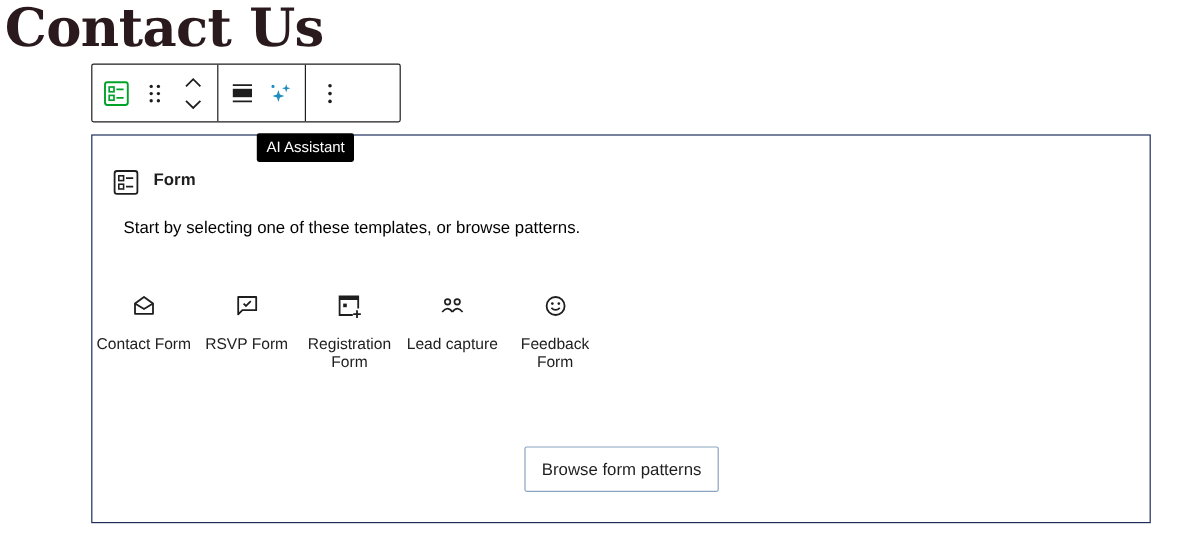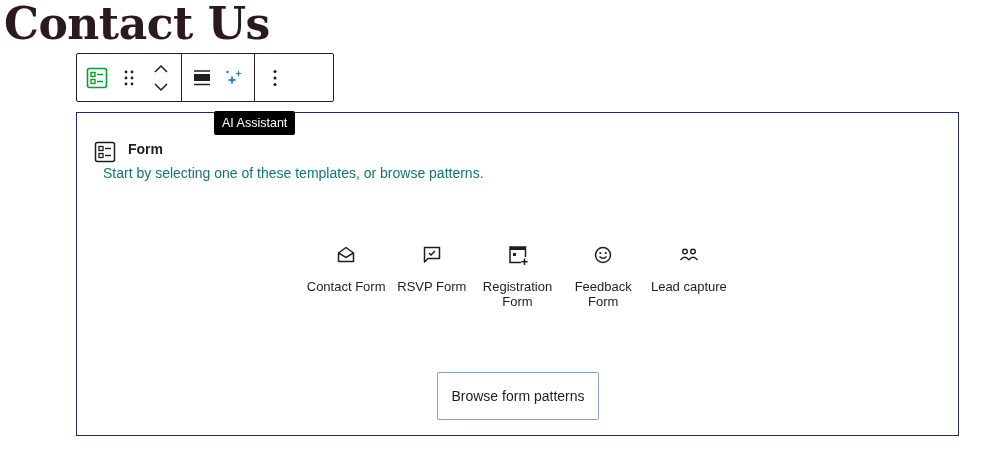--- a/index.html
+++ b/index.html
@@ -6,26 +6,26 @@
   body { width:1000px; height:457px; position:relative; overflow:hidden; font-family:"Liberation Sans", sans-serif; color:#1e1e1e; }
   .page-title { position:absolute; left:4px; top:-2px; margin:0; font-family:"DejaVu Serif", "Liberation Serif", serif; font-weight:bold; font-size:44px; color:#2a1a1e; letter-spacing:-0.5px; line-height:52px; }
   .toolbar { position:absolute; left:76px; top:53px; height:49px; width:258px; border:1px solid #1e1e1e; border-radius:2px; background:#fff; display:flex; box-sizing:border-box; }
   .tb-group { display:flex; align-items:center; border-right:1px solid #1e1e1e; padding:0 4px; }
   .tb-group:last-child { border-right:none; }
   .tb-btn { width:32px; height:47px; display:flex; align-items:center; justify-content:center; cursor:pointer; }
   .tooltip { position:absolute; left:214px; top:111px; background:#000; color:#fff; font-size:12.5px; padding:4px 8px; border-radius:2px; line-height:16px; z-index:5; }
   .block { position:absolute; left:76px; top:112px; width:883px; height:324px; border:1.5px solid #1e2e5c; box-sizing:border-box; background:#fff; }
   .block-header { position:absolute; left:17px; top:28px; display:flex; align-items:flex-start; gap:12px; }
   .block-title { font-size:14px; font-weight:600; color:#1e1e1e; }
-  .instructions { position:absolute; left:26px; top:52px; font-size:14px; color:#0f766e; }
-  .templates { position:absolute; left:0; right:0; top:130px; display:flex; justify-content:center; }
+  .instructions { position:absolute; left:26px; top:68px; font-size:14px; color:#000000; }
+  .templates { position:absolute; left:0; right:0; top:130px; display:flex; justify-content:flex-start; }
   .tpl { width:85.7px; display:flex; flex-direction:column; align-items:center; cursor:pointer; }
   .tpl-icon { height:24px; display:flex; align-items:center; justify-content:center; margin-bottom:12px; }
   .tpl-label { font-size:13px; text-align:center; line-height:15px; color:#1e1e1e; }
-  .browse-btn { position:absolute; left:360px; top:259px; width:162px; height:48px; border:1px solid #8aa4c0; border-radius:2px; background:#fff; font-family:"Liberation Sans", sans-serif; font-size:14px; color:#1e1e1e; display:flex; align-items:center; justify-content:center; cursor:pointer; box-sizing:border-box; }
+  .browse-btn { position:absolute; left:360px; top:259px; width:162px; height:38px; border:1px solid #8aa4c0; border-radius:2px; background:#fff; font-family:"Liberation Sans", sans-serif; font-size:14px; color:#1e1e1e; display:flex; align-items:center; justify-content:center; cursor:pointer; box-sizing:border-box; }
 </style>
 </head>
 <body>
 
 <h1 class="page-title">Contact Us</h1>
 
 <div class="toolbar">
   <div class="tb-group">
     <div class="tb-btn">
       <svg width="22" height="22" viewBox="0 0 22 22">
@@ -122,36 +122,36 @@
             <rect x="3" y="3" width="15.5" height="3" fill="#1e1e1e"></rect>
             <rect x="6" y="9" width="3" height="3" fill="#1e1e1e"></rect>
             <line x1="17.5" y1="14.5" x2="17.5" y2="21" stroke="#1e1e1e" stroke-width="1.5"></line>
             <line x1="14.3" y1="17.7" x2="20.7" y2="17.7" stroke="#1e1e1e" stroke-width="1.5"></line>
           </svg>
         </div>
       <div class="tpl-label">Registration Form</div>
     </div>
     <div class="tpl">
       <div class="tpl-icon">
+          <svg width="22" height="20" viewBox="0 0 22 20">
+            <circle cx="7" cy="6.5" r="2.3" fill="none" stroke="#1e1e1e" stroke-width="1.4"></circle>
+            <circle cx="15" cy="6.5" r="2.3" fill="none" stroke="#1e1e1e" stroke-width="1.4"></circle>
+            <path d="M2.5 15 Q7 9.5 11 15" fill="none" stroke="#1e1e1e" stroke-width="1.4"></path>
+            <path d="M11 15 Q15 9.5 19.5 15" fill="none" stroke="#1e1e1e" stroke-width="1.4"></path>
+          </svg>
+        </div>
+      <div class="tpl-label">Lead capture</div>
+    </div>
+    <div class="tpl">
+      <div class="tpl-icon">
           <svg width="20" height="20" viewBox="0 0 20 20">
             <circle cx="10" cy="10" r="7.5" fill="none" stroke="#1e1e1e" stroke-width="1.5"></circle>
             <circle cx="7.3" cy="8" r="1.1" fill="#1e1e1e"></circle>
             <circle cx="12.7" cy="8" r="1.1" fill="#1e1e1e"></circle>
             <path d="M6.5 11.5 Q10 15 13.5 11.5" fill="none" stroke="#1e1e1e" stroke-width="1.5"></path>
           </svg>
         </div>
       <div class="tpl-label">Feedback Form</div>
     </div>
-    <div class="tpl">
-      <div class="tpl-icon">
-          <svg width="22" height="20" viewBox="0 0 22 20">
-            <circle cx="7" cy="6.5" r="2.3" fill="none" stroke="#1e1e1e" stroke-width="1.4"></circle>
-            <circle cx="15" cy="6.5" r="2.3" fill="none" stroke="#1e1e1e" stroke-width="1.4"></circle>
-            <path d="M2.5 15 Q7 9.5 11 15" fill="none" stroke="#1e1e1e" stroke-width="1.4"></path>
-            <path d="M11 15 Q15 9.5 19.5 15" fill="none" stroke="#1e1e1e" stroke-width="1.4"></path>
-          </svg>
-        </div>
-      <div class="tpl-label">Lead capture</div>
-    </div>
   </div>
 
   <button class="browse-btn">Browse form patterns</button>
 </div>
 
 </body></html>

